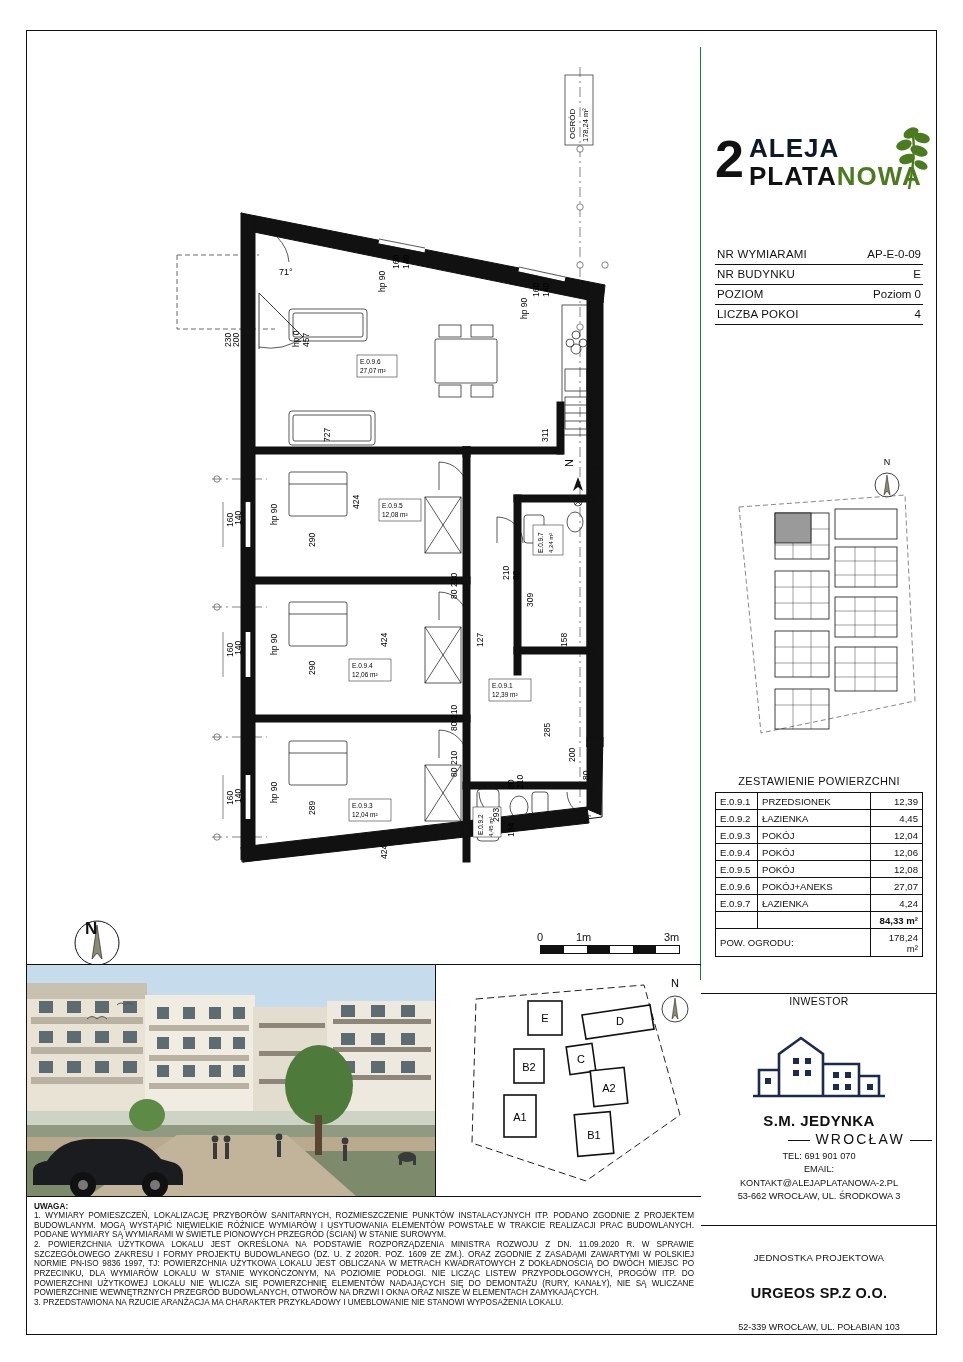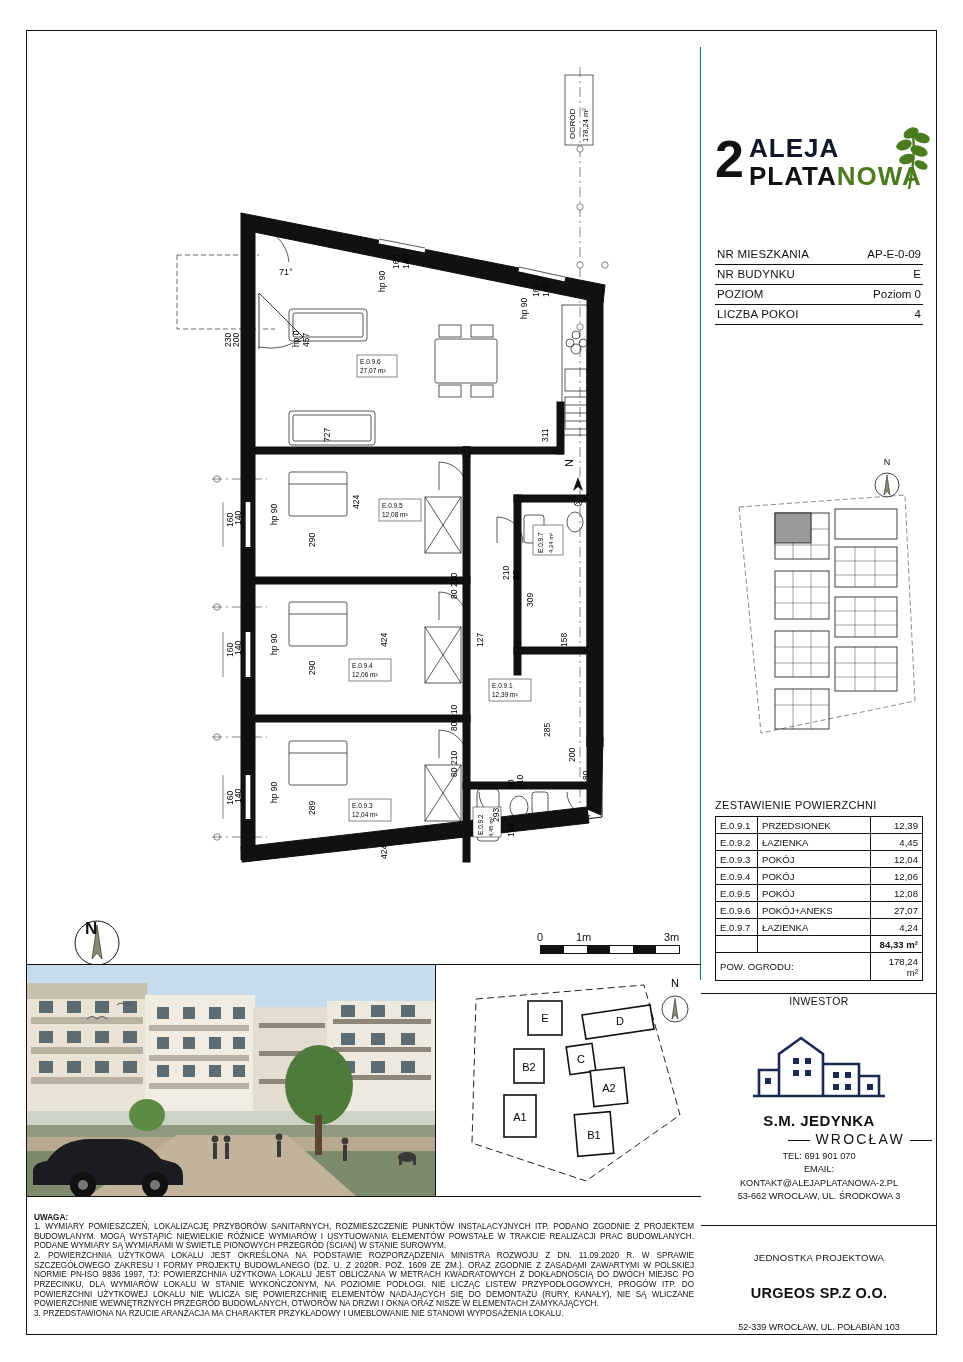--- a/index.html
+++ b/index.html
@@ -34,21 +34,21 @@
 
   
   .compass-big { position:absolute; left:40px; top:862px; width:60px; height:60px; }
 
   
   .photo-row { position:absolute; left:0; top:933px; width:674px; height:232px; border-top:1px solid #111; }
   .photo { position:absolute; left:0; top:0; width:409px; height:232px; overflow:hidden; border-right:1px solid #111; }
   .siteplan { position:absolute; left:409px; top:0; width:265px; height:232px; overflow:hidden; }
 
   
-  .notes { position:absolute; left:0; top:1165px; width:674px; height:162px; border-top:1px solid #111; padding:16px 7px; }
+  .notes { position:absolute; left:0; top:1165px; width:674px; height:162px; border-top:1px solid #111; padding:5px 7px; }
   .notes .t { font-size:8.2px; line-height:1.18; text-align:justify; }
   .notes .hd { font-weight:bold; font-size:8.2px; }
 
   
   .right { position:absolute; left:674px; top:0; width:236px; height:1305px; }
 
   .logo-box { position:absolute; left:0; top:0; width:236px; height:200px; }
   .logo-wrap { position:absolute; left:14px; top:96px; width:210px; height:75px; }
   .logo-2 { position:absolute; left:0; top:6px; font-size:52px; font-weight:bold; line-height:1; color:#111; font-family:"Liberation Sans", sans-serif;}
   .logo-aleja { position:absolute; left:34px; top:6px; font-size:26px; letter-spacing:1px; font-weight:bold; color:#0f172a; }
@@ -57,21 +57,21 @@
 
   .info-table { position:absolute; left:14px; top:214px; width:208px; }
   .info-row { display:flex; justify-content:space-between; align-items:flex-end;
               border-bottom:1px solid #111; padding:3px 2px 4px 2px; font-size:11.5px; }
   .info-row .lab { letter-spacing:.2px; }
   .info-row .val { font-weight:normal; }
 
   .keyplan { position:absolute; left:8px; top:420px; width:220px; height:300px; }
 
   .areas { position:absolute; left:14px; top:744px; width:208px; }
-  .areas-title { font-size:11px; letter-spacing:.3px; padding-bottom:5px;margin-top:24px; }
+  .areas-title { text-align:center; font-size:11px; letter-spacing:.3px; padding-bottom:5px; }
   .areas table { width:100%; border-collapse:collapse; font-size:9.6px; }
   .areas td { border:1px solid #111; padding:2.5px 4px; height:17px; }
   .areas td.code { width:42px; }
   .areas td.nm { }
   .areas td.ar { text-align:right; width:52px; }
   .areas tr.sum td { font-weight:bold; text-align:right; }
   .areas tr.garden td { font-weight:normal; }
 
   .investor { position:absolute; left:0; top:962px; width:236px; height:232px; border-top:1px solid #111; }
   .investor-title { text-align:center; font-size:10.5px; letter-spacing:.4px; margin-top:1px; }
@@ -545,21 +545,21 @@
             <ellipse cx="16" cy="38" rx="8" ry="5" transform="rotate(-15 16 38)"></ellipse>
             <ellipse cx="30" cy="44" rx="7" ry="4" transform="rotate(25 30 44)"></ellipse>
           </g>
           <path d="M22 14 C24 30, 22 48, 18 68" stroke="#4a7c1f" stroke-width="2.4" fill="none"></path>
         </svg>
       </div>
     </div>
 
     <div class="info-table">
       <div class="info-row">
-        <span class="lab">NR MIESZKANIA</span>
+        <span class="lab">NR WYMIARAMI</span>
         <span class="val">AP-E-0-09</span>
       </div>
       <div class="info-row">
         <span class="lab">NR BUDYNKU</span>
         <span class="val">E</span>
       </div>
       <div class="info-row">
         <span class="lab">POZIOM</span>
         <span class="val">Poziom 0</span>
       </div>

